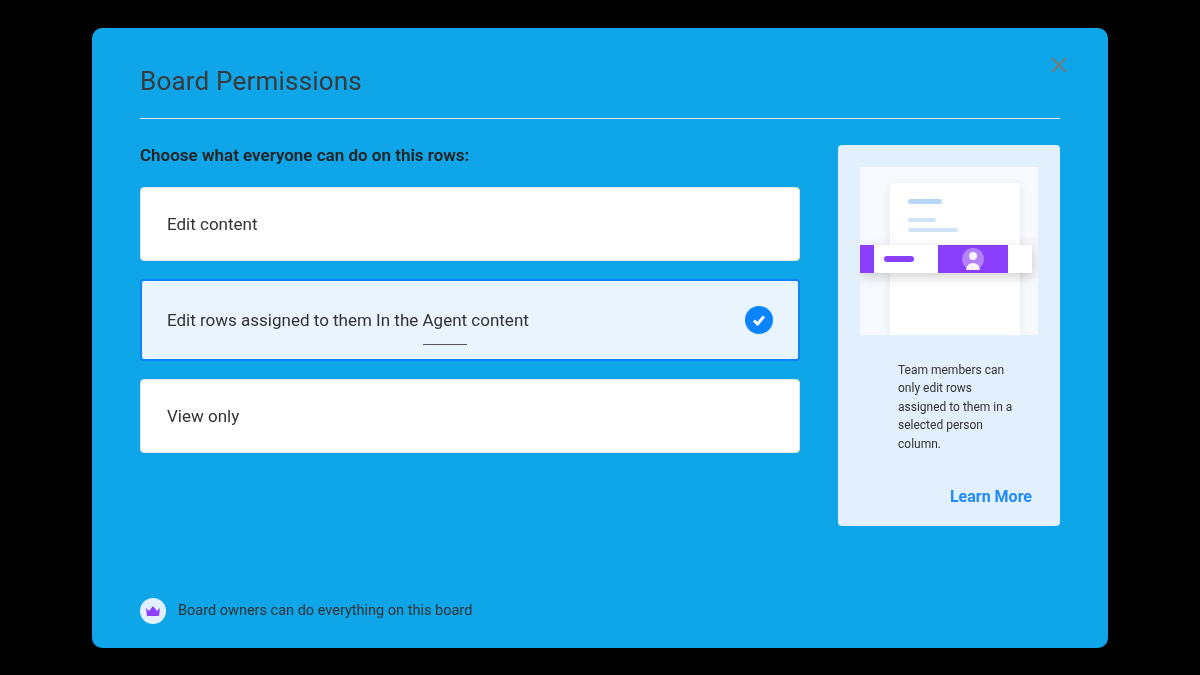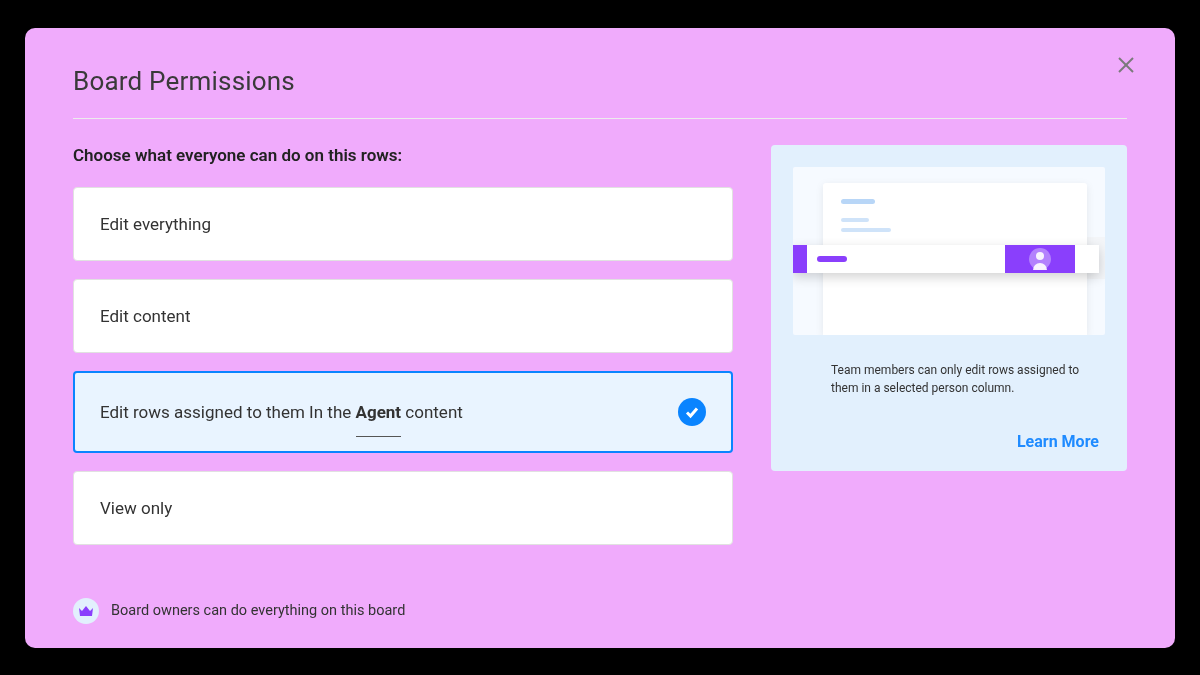--- a/index.html
+++ b/index.html
@@ -4,23 +4,23 @@
 <style>
   * { box-sizing: border-box; margin: 0; padding: 0; }
   html, body { width: 1200px; height: 675px; font-family: -apple-system, BlinkMacSystemFont, "Segoe UI", Roboto, Helvetica, Arial, sans-serif; }
   body {
     background: #000;
     display: flex;
     align-items: center;
     justify-content: center;
   }
   .modal {
-    width: 1150px;
+    width: 1016px;
     height: 620px;
-    background: #f0abfc;
+    background: #0ea5e9;
     border-radius: 10px;
     box-shadow: 0 20px 60px rgba(0,0,0,0.5);
     padding: 38px 48px 32px 48px;
     position: relative;
   }
   .close {
     position: absolute;
     top: 28px;
     right: 34px;
     width: 24px;
@@ -69,21 +69,21 @@
     justify-content: space-between;
     background: #fff;
   }
   .option.selected {
     border: 2px solid #0a84ff;
     background: #e9f4ff;
     padding: 25px 25px;
   }
   .option .label { display: inline; }
   .agent {
-    font-weight: 700;
+    font-weight: 400;
     border-bottom: 1px solid #555;
     padding-bottom: 14px;
   }
   .check {
     width: 28px;
     height: 28px;
     border-radius: 50%;
     background: #0a84ff;
     display: flex;
     align-items: center;
@@ -229,23 +229,20 @@
       </svg>
   </div>
 
   <h1 class="title">Board Permissions</h1>
   <div class="divider"></div>
 
   <div class="columns">
     <div class="left">
       <div class="subtitle">Choose what everyone can do on this rows:</div>
 
-      <div class="option">
-        <span class="label">Edit everything</span>
-      </div>
 
       <div class="option">
         <span class="label">Edit content</span>
       </div>
 
       <div class="option selected">
         <span class="label">
           <span>Edit rows assigned to them In the </span><span class="agent">Agent</span><span> content</span>
         </span>
         <span class="check">

